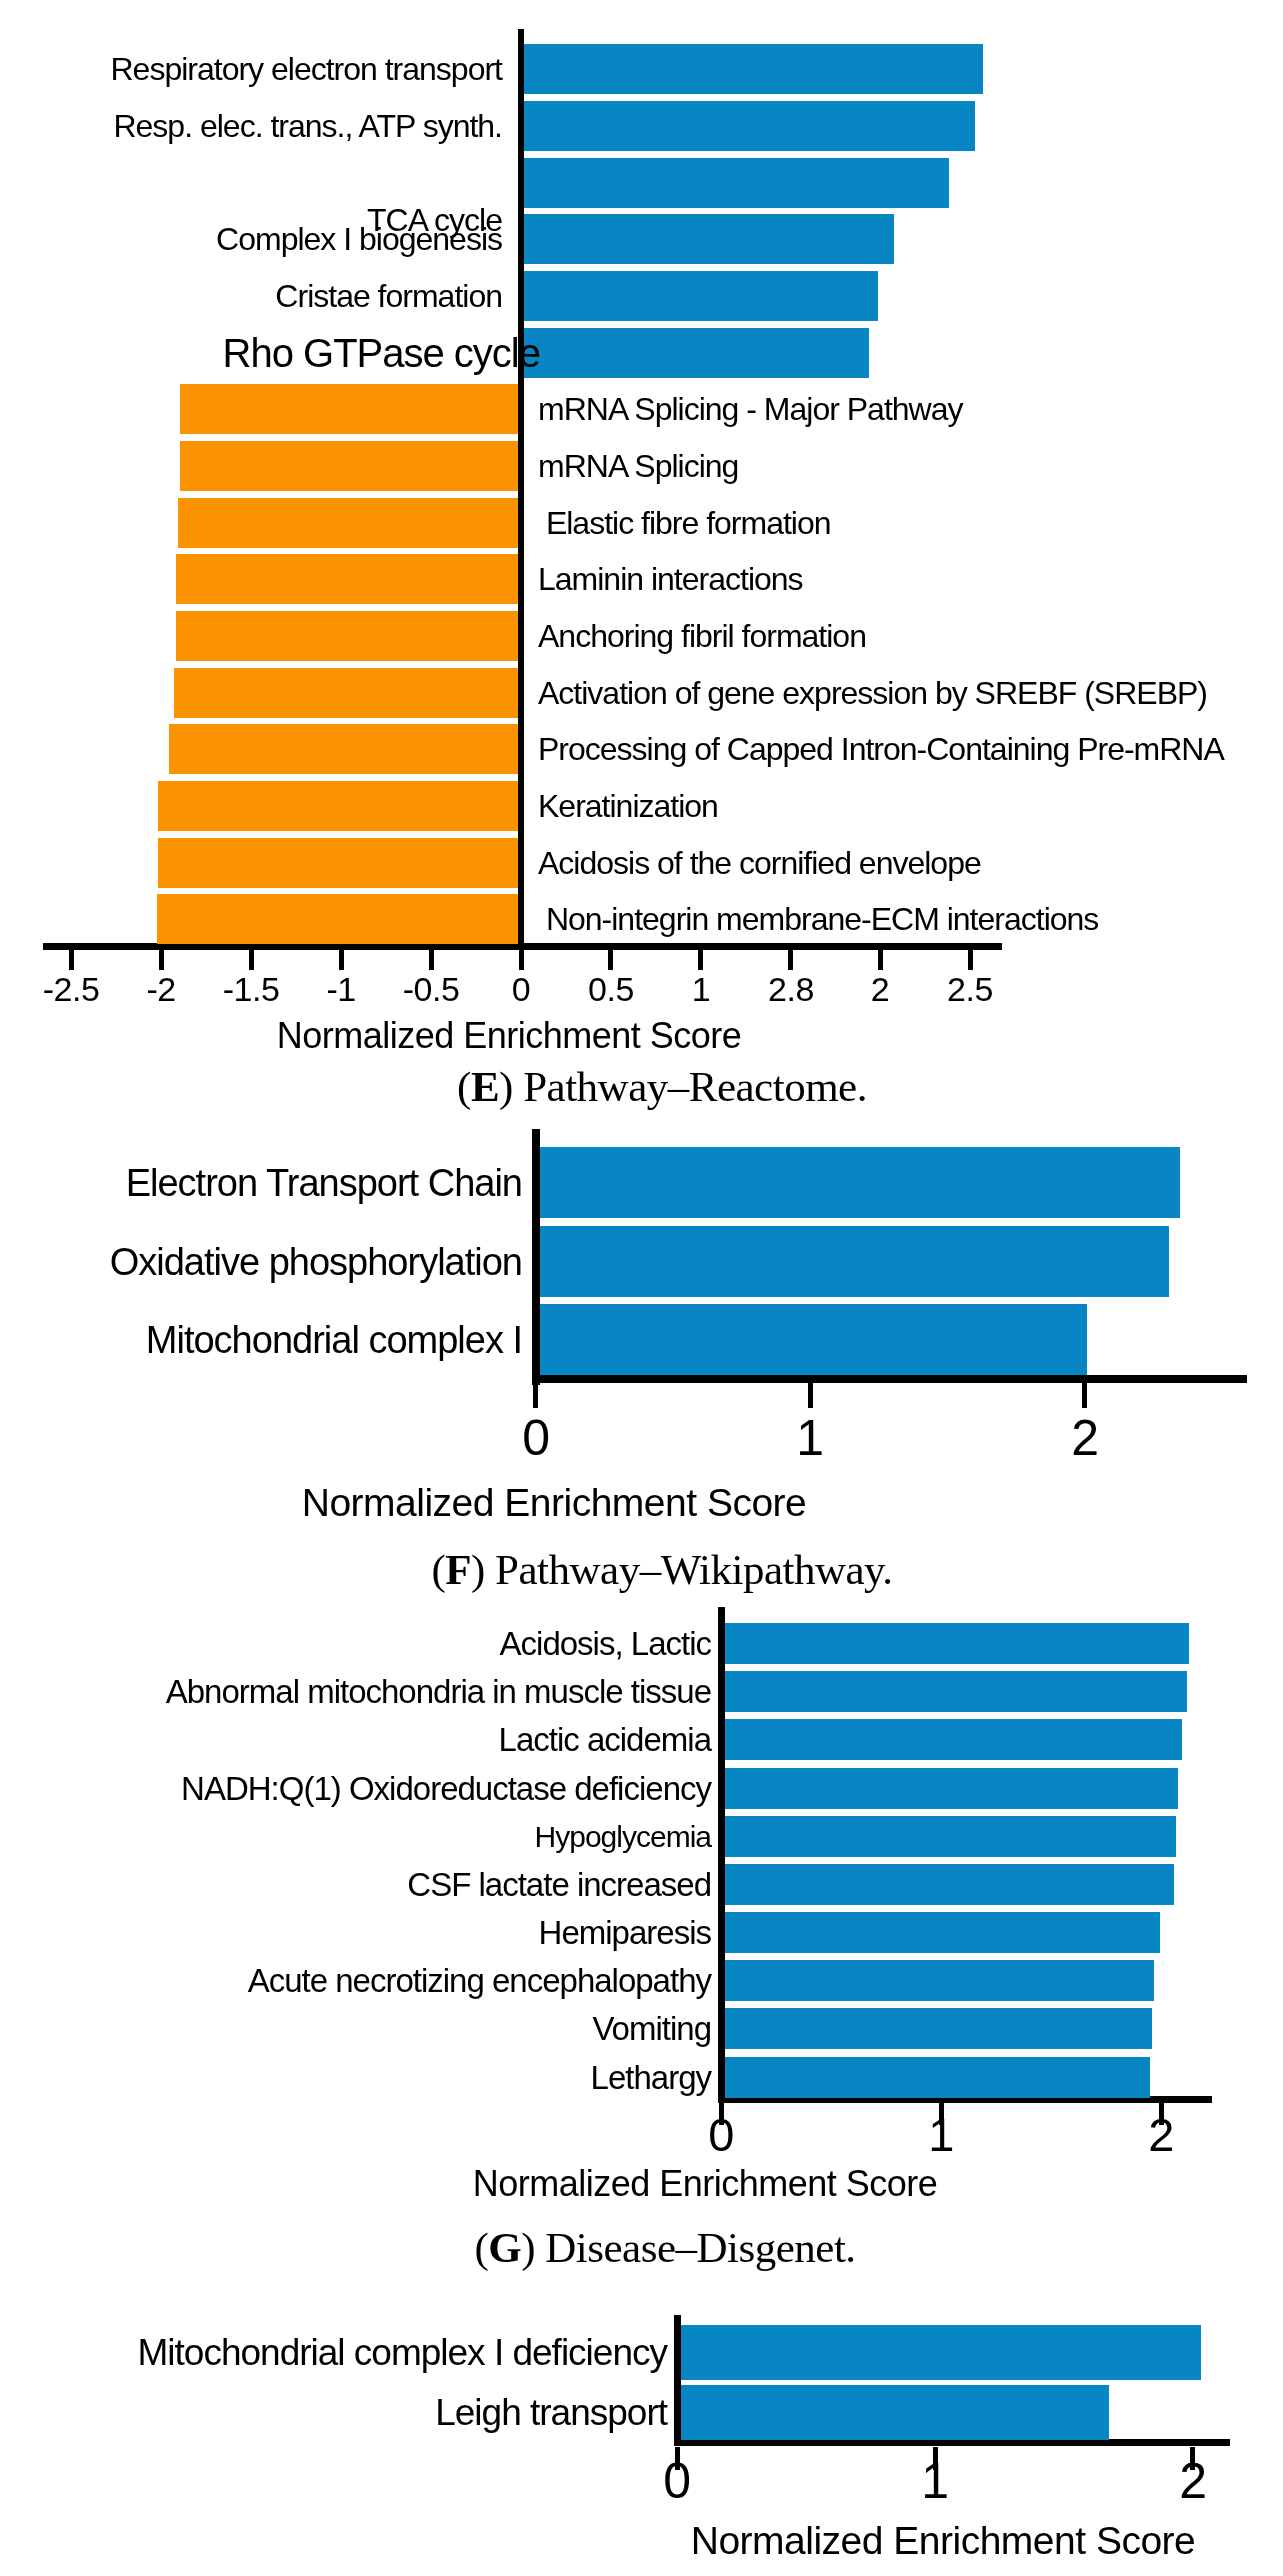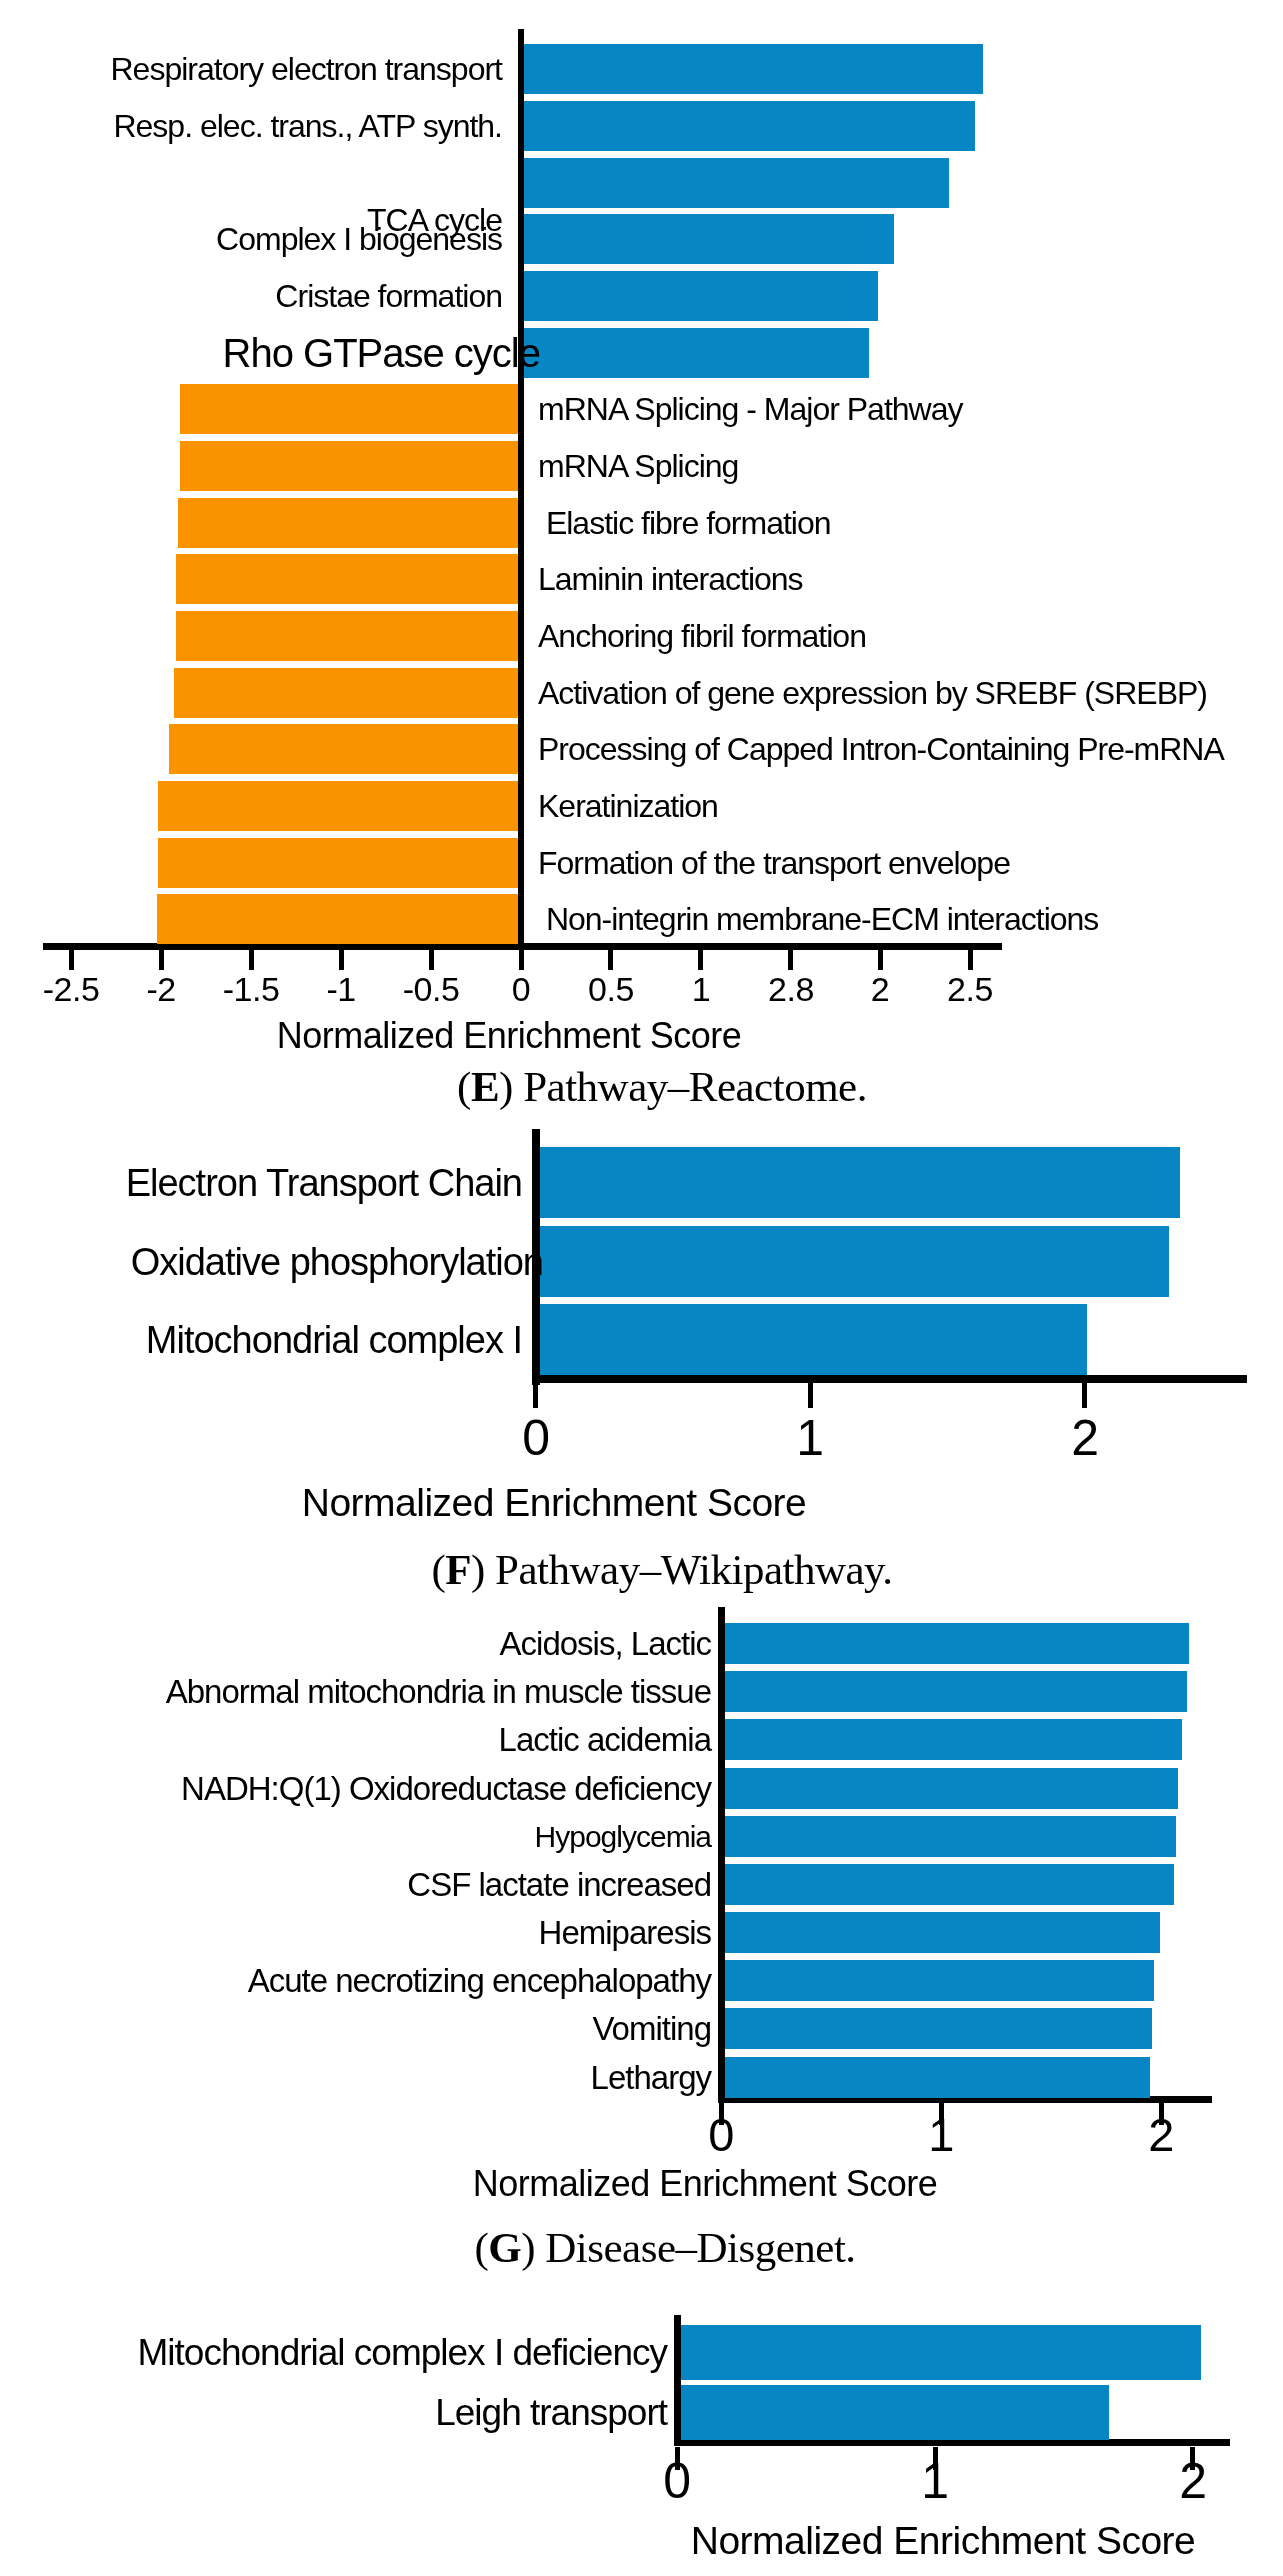--- a/index.html
+++ b/index.html
@@ -50,21 +50,21 @@
       <div class="cat-label" style="top: 554px; height: 50px; font-size: 32px; left: 538px; justify-content: flex-start;">Laminin interactions</div>
       <div class="bar" style="left: 176px; top: 611px; width: 342px; height: 50px; background: rgb(251, 147, 0);"></div>
       <div class="cat-label" style="top: 611px; height: 50px; font-size: 32px; left: 538px; justify-content: flex-start;">Anchoring fibril formation</div>
       <div class="bar" style="left: 174px; top: 668px; width: 344px; height: 50px; background: rgb(251, 147, 0);"></div>
       <div class="cat-label" style="top: 668px; height: 50px; font-size: 32px; left: 538px; justify-content: flex-start;">Activation of gene expression by SREBF (SREBP)</div>
       <div class="bar" style="left: 169px; top: 724px; width: 349px; height: 50px; background: rgb(251, 147, 0);"></div>
       <div class="cat-label" style="top: 724px; height: 50px; font-size: 32px; left: 538px; justify-content: flex-start;">Processing of Capped Intron-Containing Pre-mRNA</div>
       <div class="bar" style="left: 158px; top: 781px; width: 360px; height: 50px; background: rgb(251, 147, 0);"></div>
       <div class="cat-label" style="top: 781px; height: 50px; font-size: 32px; left: 538px; justify-content: flex-start;">Keratinization</div>
       <div class="bar" style="left: 158px; top: 838px; width: 360px; height: 50px; background: rgb(251, 147, 0);"></div>
-      <div class="cat-label" style="top: 838px; height: 50px; font-size: 32px; left: 538px; justify-content: flex-start;">Formation of the transport envelope</div>
+      <div class="cat-label" style="top: 838px; height: 50px; font-size: 32px; left: 538px; justify-content: flex-start;">Acidosis of the cornified envelope</div>
       <div class="bar" style="left: 157px; top: 894px; width: 361px; height: 50px; background: rgb(251, 147, 0);"></div>
       <div class="cat-label" style="top: 894px; height: 50px; font-size: 32px; left: 538px; justify-content: flex-start;"> Non-integrin membrane-ECM interactions</div>
       <div class="tick" style="left: 69px; top: 950px; width: 4.6px; height: 19.6px;"></div>
       <div class="tick-label" style="left: 71px; top: 972px; font-size: 34px;">-2.5</div>
       <div class="tick" style="left: 159px; top: 950px; width: 4.6px; height: 19.6px;"></div>
       <div class="tick-label" style="left: 161px; top: 972px; font-size: 34px;">-2</div>
       <div class="tick" style="left: 249px; top: 950px; width: 4.6px; height: 19.6px;"></div>
       <div class="tick-label" style="left: 251px; top: 972px; font-size: 34px;">-1.5</div>
       <div class="tick" style="left: 339px; top: 950px; width: 4.6px; height: 19.6px;"></div>
       <div class="tick-label" style="left: 341px; top: 972px; font-size: 34px;">-1</div>
@@ -85,21 +85,21 @@
     </section>
 
   <section class="panel">
     <div class="axis-label" style="left: 554px; top: 1483px; font-size: 39px;">Normalized Enrichment Score</div>
     <div class="caption" style="left: 662px; top: 1548px; font-size: 43px;"><span>(</span><span class="cap-letter">F</span><span>) Pathway–Wikipathway.</span></div>
   <div class="vline" style="left: 532px; top: 1129px; width: 7.7px; height: 256px;"></div>
       <div class="hline" style="left: 532px; top: 1375px; width: 715px; height: 8.2px;"></div>
       <div class="bar" style="left: 540px; top: 1147px; width: 640px; height: 71px; background: rgb(8, 133, 195);"></div>
       <div class="cat-label" style="top: 1147px; height: 71px; font-size: 38px; left: 0px; width: 522px; justify-content: flex-end;">Electron Transport Chain</div>
       <div class="bar" style="left: 540px; top: 1226px; width: 629px; height: 71px; background: rgb(8, 133, 195);"></div>
-      <div class="cat-label" style="top: 1226px; height: 71px; font-size: 38px; left: 0px; width: 522px; justify-content: flex-end; padding-left: 21px;">Oxidative phosphorylation</div>
+      <div class="cat-label" style="top: 1226px; height: 71px; font-size: 38px; left: 0px; width: 522px; justify-content: flex-end;">Oxidative phosphorylation</div>
       <div class="bar" style="left: 540px; top: 1304px; width: 547px; height: 71px; background: rgb(8, 133, 195);"></div>
       <div class="cat-label" style="top: 1304px; height: 71px; font-size: 38px; left: 0px; width: 522px; justify-content: flex-end;">Mitochondrial complex I</div>
       <div class="tick" style="left: 533px; top: 1383px; width: 5.2px; height: 25px;"></div>
       <div class="tick-label" style="left: 536px; top: 1413px; font-size: 50px;">0</div>
       <div class="tick" style="left: 808px; top: 1383px; width: 5.2px; height: 25px;"></div>
       <div class="tick-label" style="left: 810px; top: 1413px; font-size: 50px;">1</div>
       <div class="tick" style="left: 1082px; top: 1383px; width: 5.2px; height: 25px;"></div>
       <div class="tick-label" style="left: 1085px; top: 1413px; font-size: 50px;">2</div>
     </section>
 

